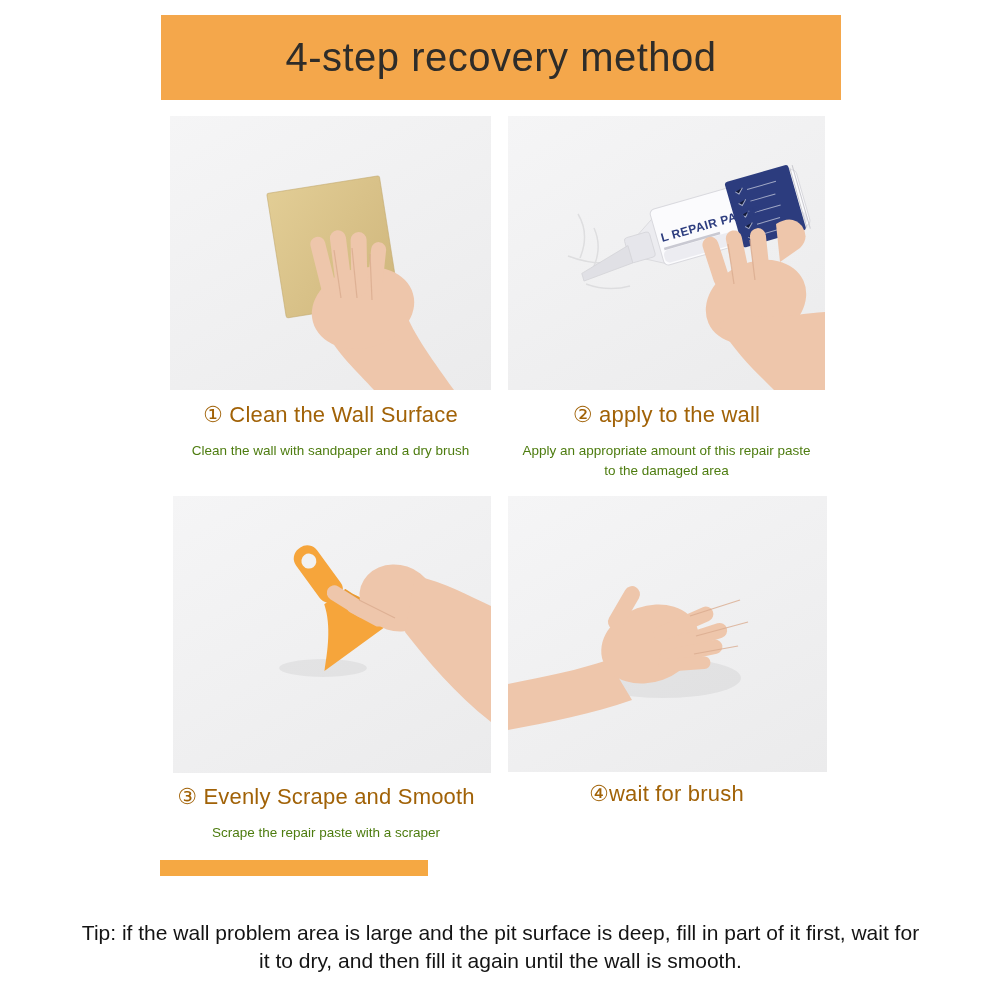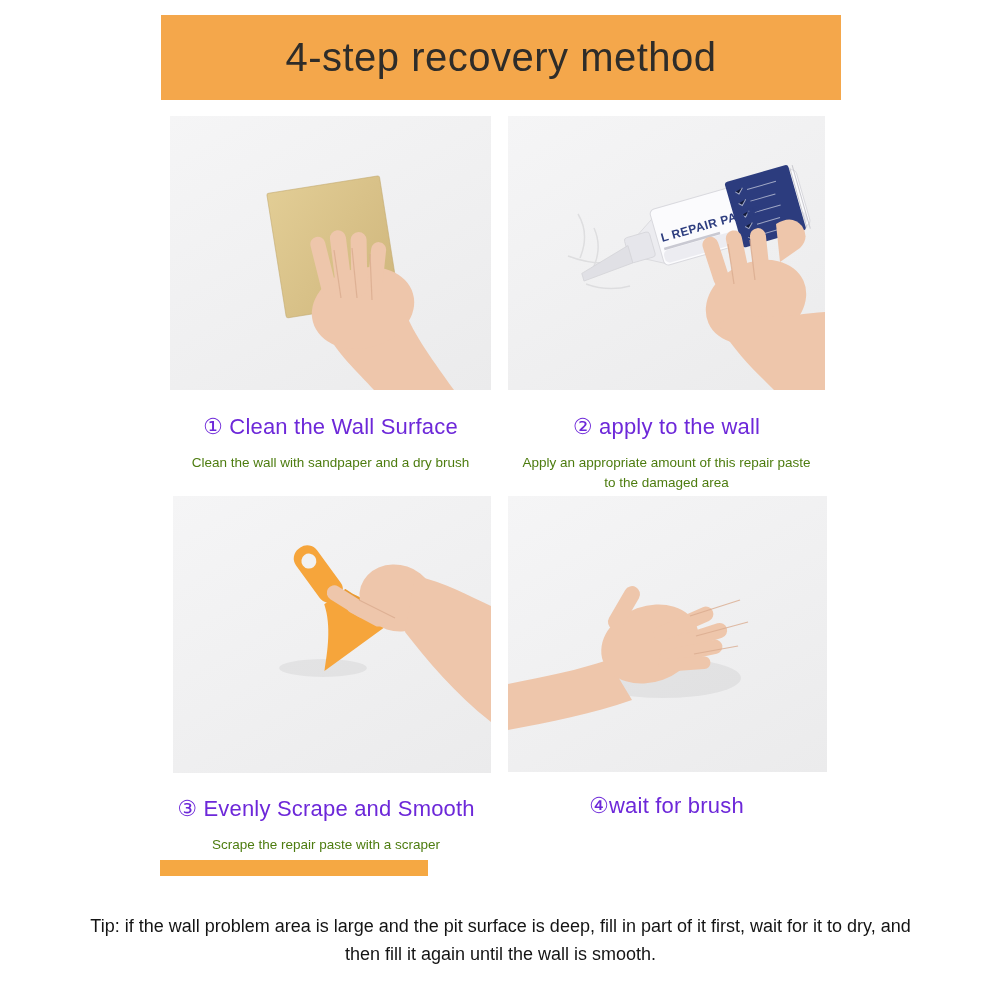--- a/index.html
+++ b/index.html
@@ -14,37 +14,37 @@
   
   .photo{position:absolute;background:linear-gradient(150deg,#f5f5f6 0%,#efeff0 60%,#ebebec 100%);overflow:hidden;}
   .photo svg{display:block;}
   .photo-1{left:170px;top:116px;width:321px;height:274px;}
   .photo-2{left:508px;top:116px;width:317px;height:274px;}
   .photo-3{left:173px;top:496px;width:318px;height:277px;}
   .photo-4{left:508px;top:496px;width:319px;height:276px;}
 
   
   .caption{position:absolute;text-align:center;color:#333;}
-  .caption h2{margin:12px;font-size:22px;font-weight:400;color:#6d28d9;letter-spacing:0.2px;}
+  .caption h2{margin:0;font-size:22px;font-weight:400;color:#a16207;letter-spacing:0.2px;}
   .caption p{margin:13px auto 0;font-size:13.5px;line-height:1.45;color:#4d7c0f;}
   .cap-1{left:160px;top:402px;width:341px;}
   .cap-1 p{max-width:310px;}
   .cap-2{left:500px;top:402px;width:333px;}
   .cap-2 p{max-width:290px;}
   .cap-3{left:157px;top:784px;width:338px;}
   .cap-3 p{max-width:300px;text-align:center;}
   .cap-4{left:500px;top:781px;width:333px;}
   .cap-4 p{max-width:290px;}
 
   
   .accent-bar{position:absolute;left:160px;top:860px;width:268px;height:16px;background:#F5A843;}
 
   
   .tip{position:absolute;left:0;top:907px;width:1001px;text-align:center;}
-  .tip p{margin:5px auto;max-width:845px;font-size:18px;line-height:28px;color:#141414;font-weight:500;}
+  .tip p{margin:12px auto;max-width:845px;font-size:21px;line-height:28px;color:#141414;font-weight:500;}
 </style>
 </head>
 <body>
 
 <div class="canvas">
 
   <header class="banner">
     <h1>4-step recovery method</h1>
   </header>
 

